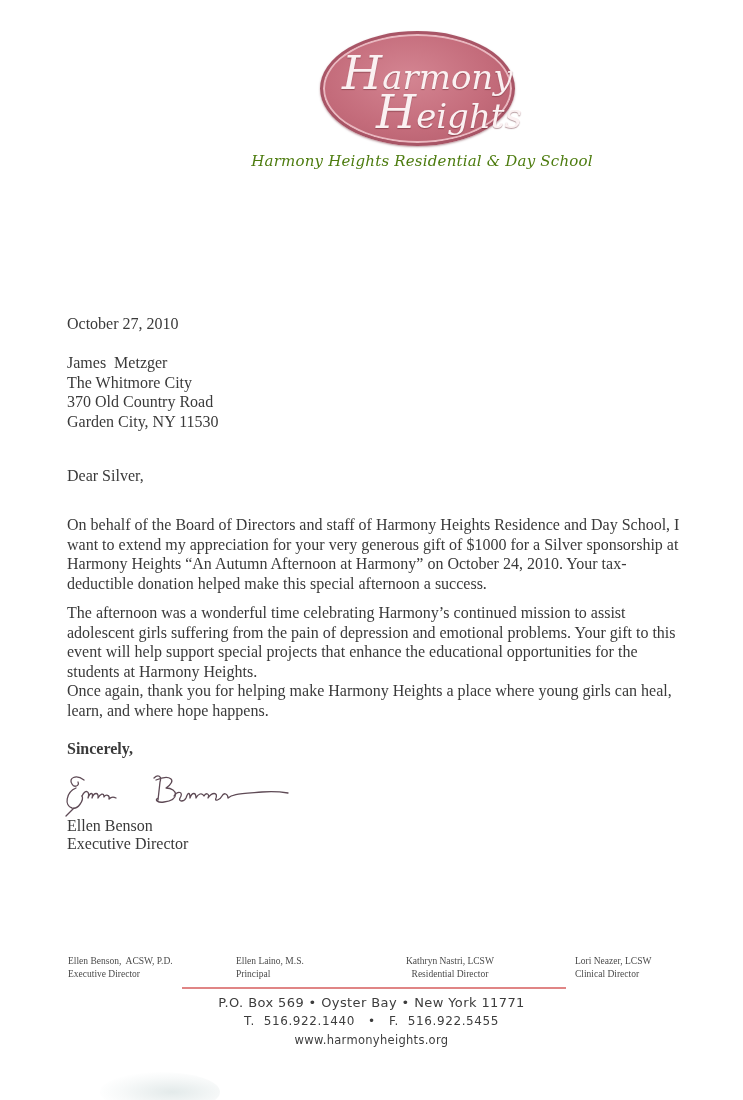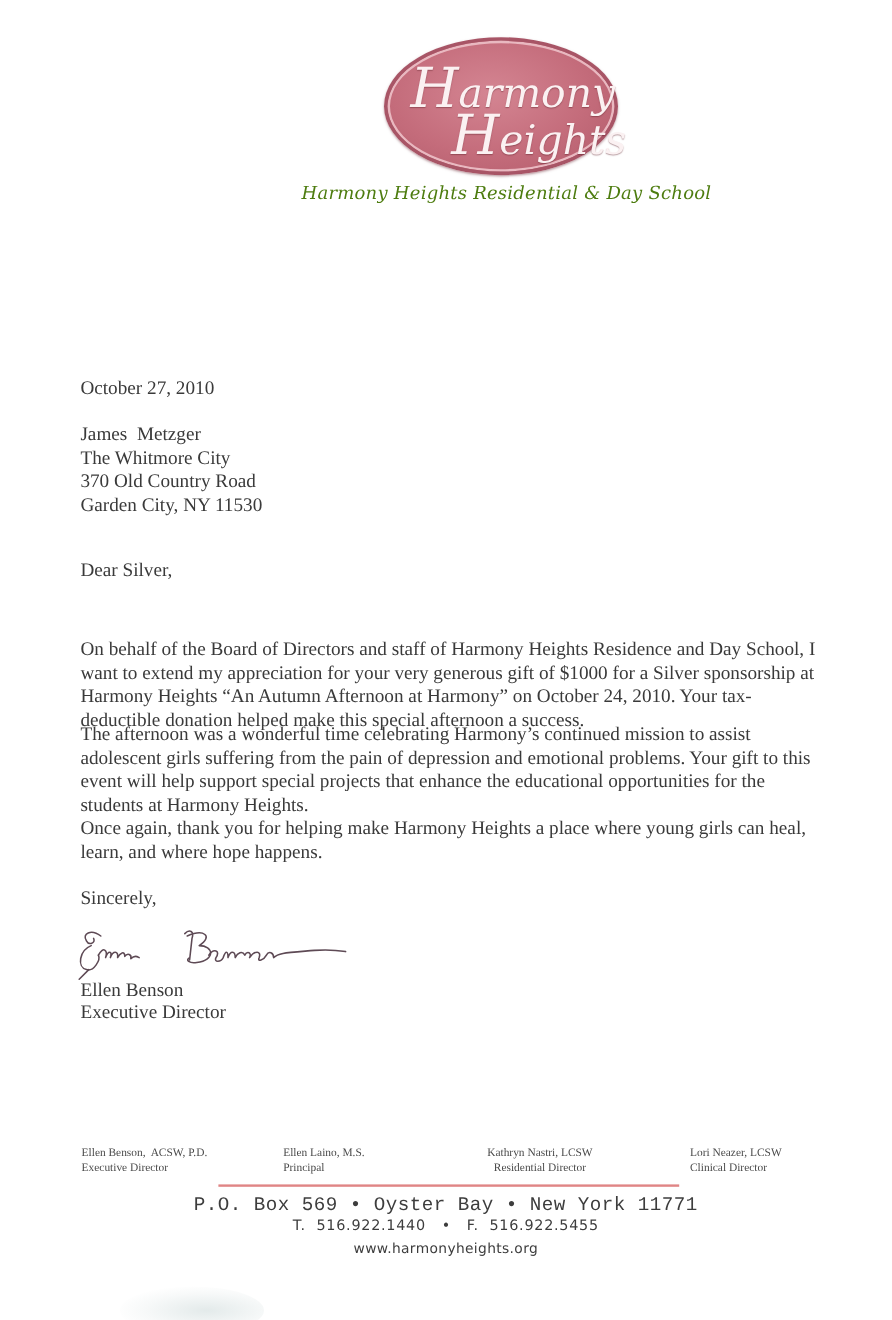--- a/index.html
+++ b/index.html
@@ -27,38 +27,38 @@
     color: #4d7c0f; font-family: "DejaVu Serif", serif; font-style: italic; font-size: 15px; white-space: nowrap;
     letter-spacing: 0.2px;
   }
 
   .letter { position: absolute; left: 67px; font-size: 16px; line-height: 19.5px; color: #3a3a3a; }
   .date { top: 314px; }
   .address { top: 353px; }
   .address div { white-space: nowrap; }
   .salutation { top: 466px; }
   .para { width: 615px; }
-  .p1 { top: 532px; }
+  .p1 { top: 515px; }
   .p2 { top: 603px; }
   .p3 { top: 681px; }
-  .closing { top: 739px; }
+  .closing { top: 739px; font-weight: bold; }
   .signature { position: absolute; left: 62px; top: 770px; width: 230px; height: 48px; }
   .signer-name { top: 816px; }
   .signer-title { top: 834px; }
 
   .staff { position: absolute; top: 955px; font-family: Liberation Serif, serif; font-size: 9.5px; line-height: 13px; color: #4a4a4a; white-space: nowrap; }
   .staff-1 { left: 68px; }
   .staff-2 { left: 236px; }
   .staff-3 { left: 406px; text-align: center; }
   .staff-4 { left: 575px; }
 
   .footer-rule { position: absolute; left: 182px; top: 987px; width: 384px; height: 2px; background: #e08585; }
 
   .footer { position: absolute; left: 0; width: 743px; text-align: center; font-family: "DejaVu Sans", sans-serif; color: #3d3d3d; white-space: nowrap; }
-  .footer-address { top: 995px; font-size: 16px; letter-spacing: 0.4px; font-family: Liberation Mono, monospace; }
+  .footer-address { top: 995px; font-size: 13px; letter-spacing: 0.4px; }
   .footer-phone { top: 1014px; font-size: 12px; letter-spacing: 0.6px; }
   .footer-web { top: 1033px; font-size: 11.5px; letter-spacing: 0.3px; }
 
   .scan-smudge {
     position: absolute; left: 100px; top: 1072px; width: 120px; height: 40px; border-radius: 50%;
     background: radial-gradient(ellipse at 60% 50%, rgba(215,225,225,0.7) 0%, rgba(235,240,240,0.4) 50%, rgba(255,255,255,0) 75%);
   }
 </style>
 </head>
 <body>

